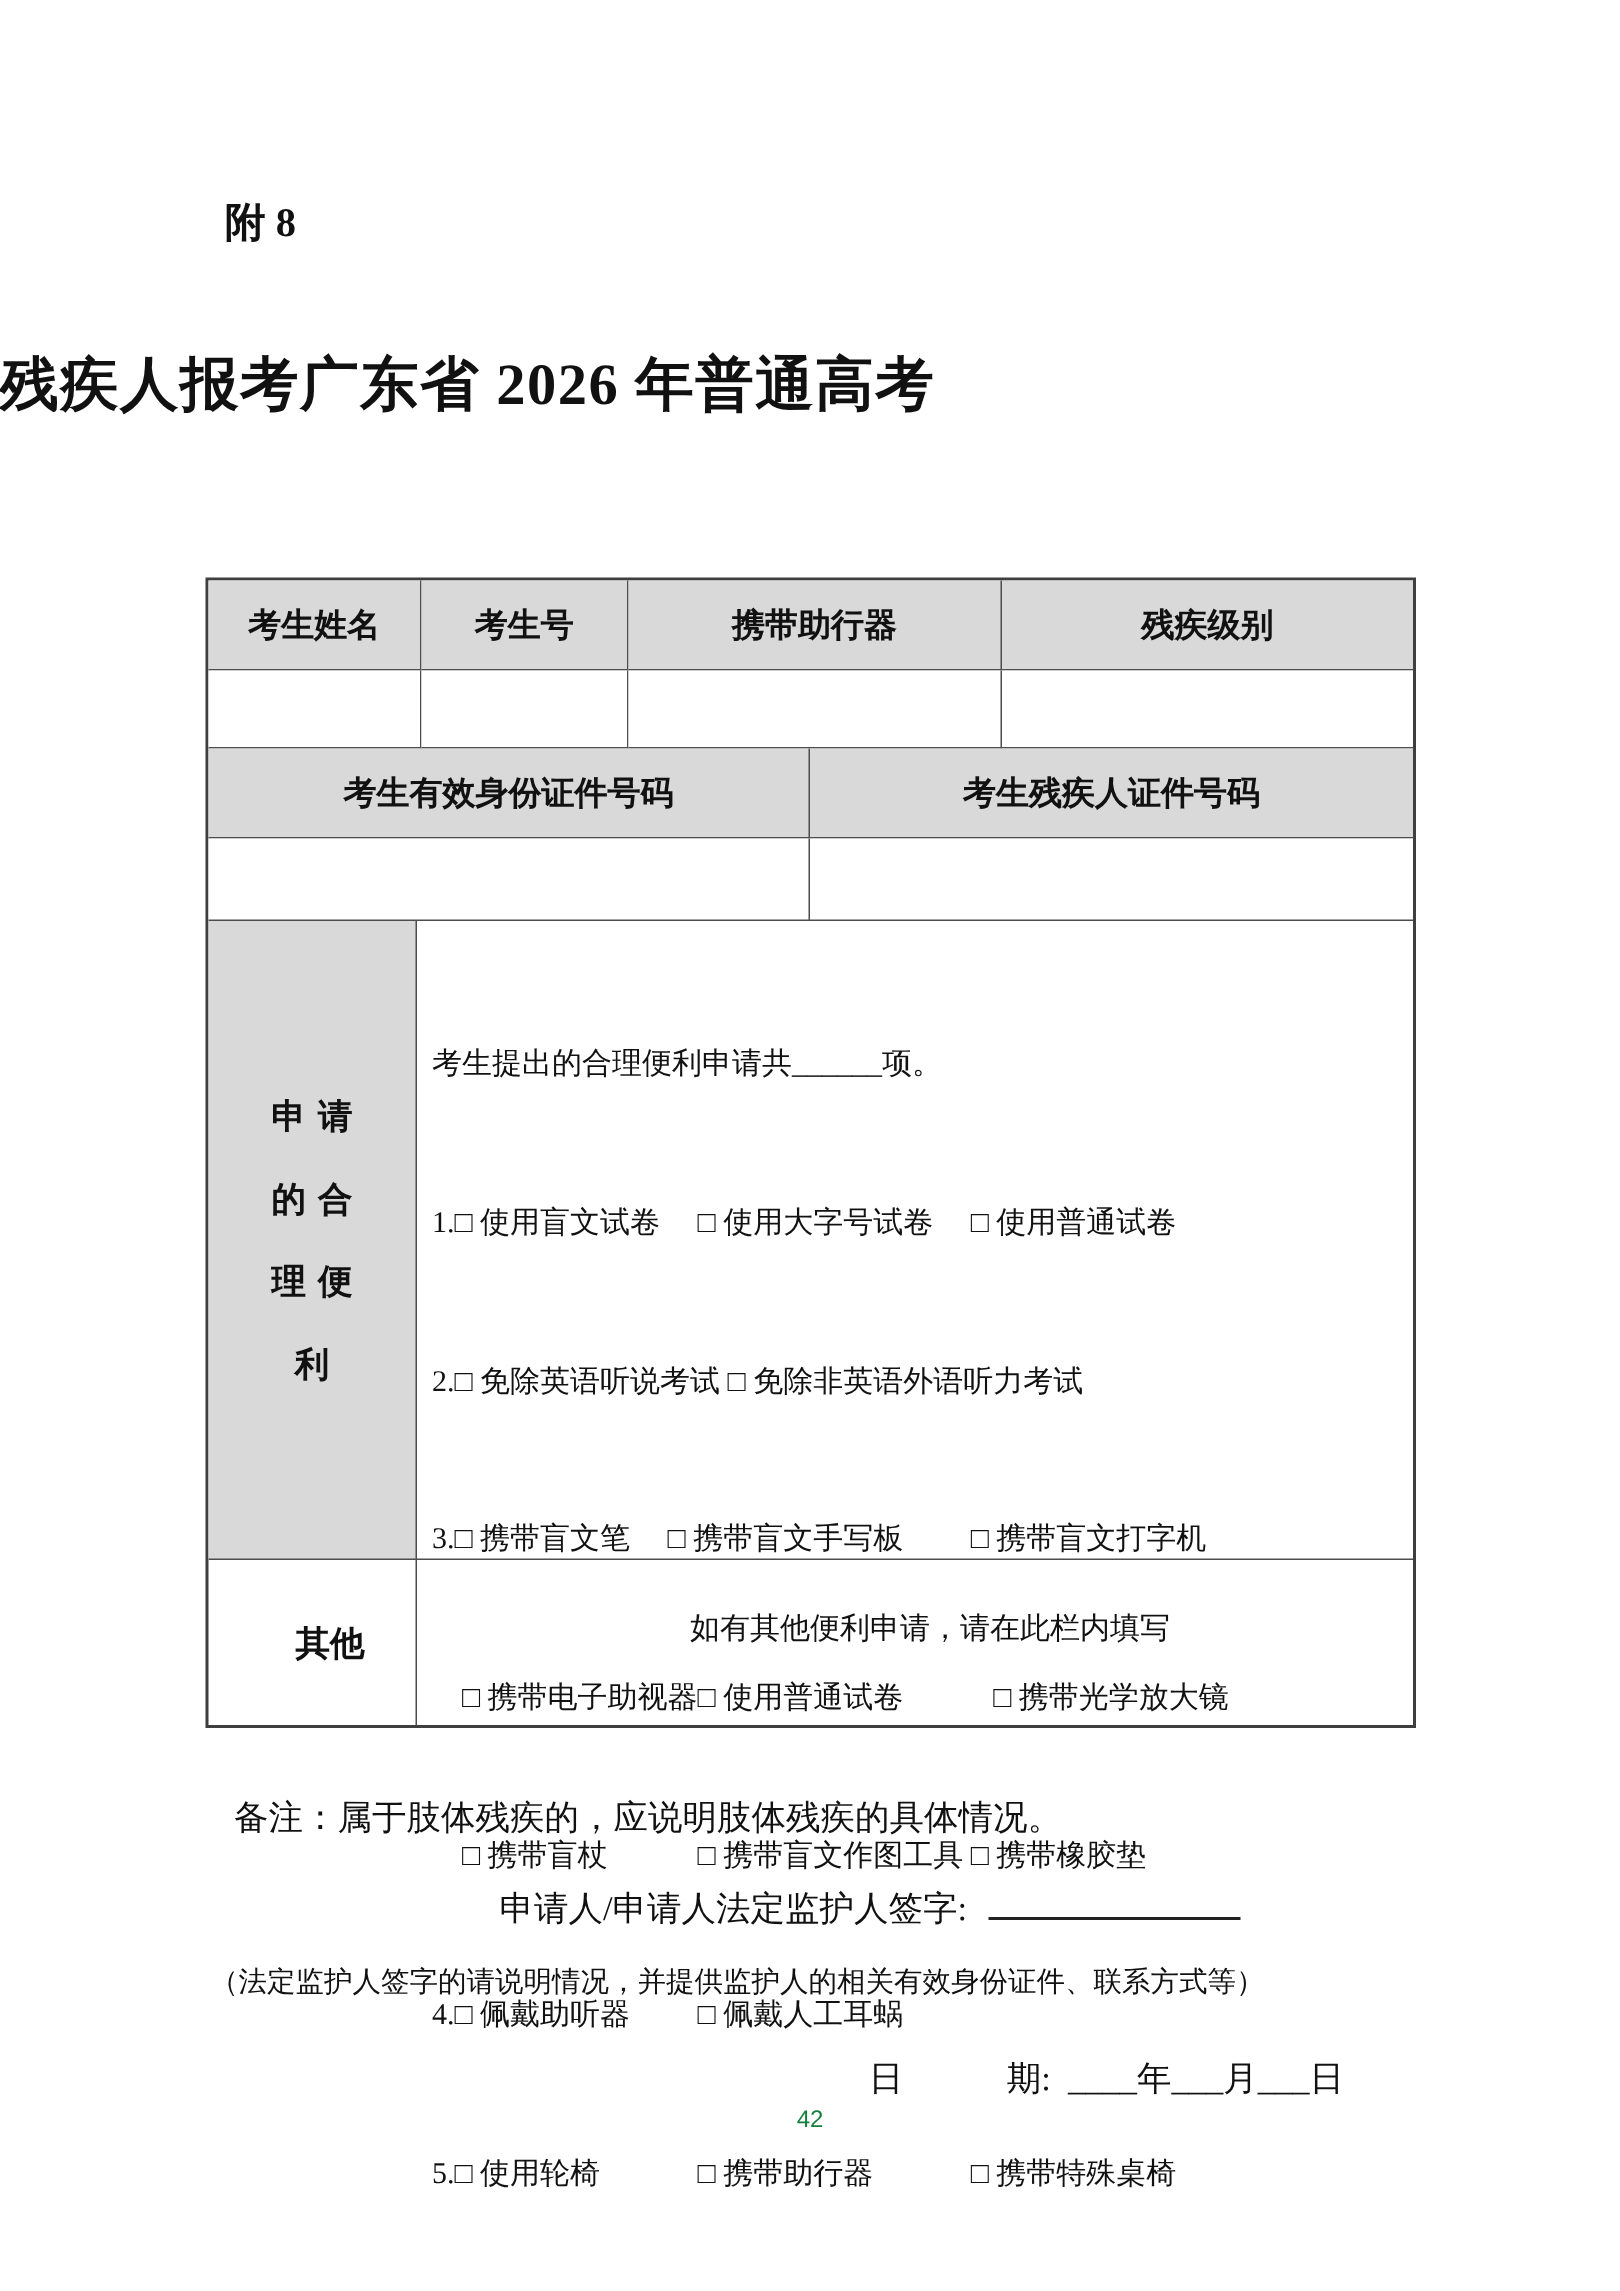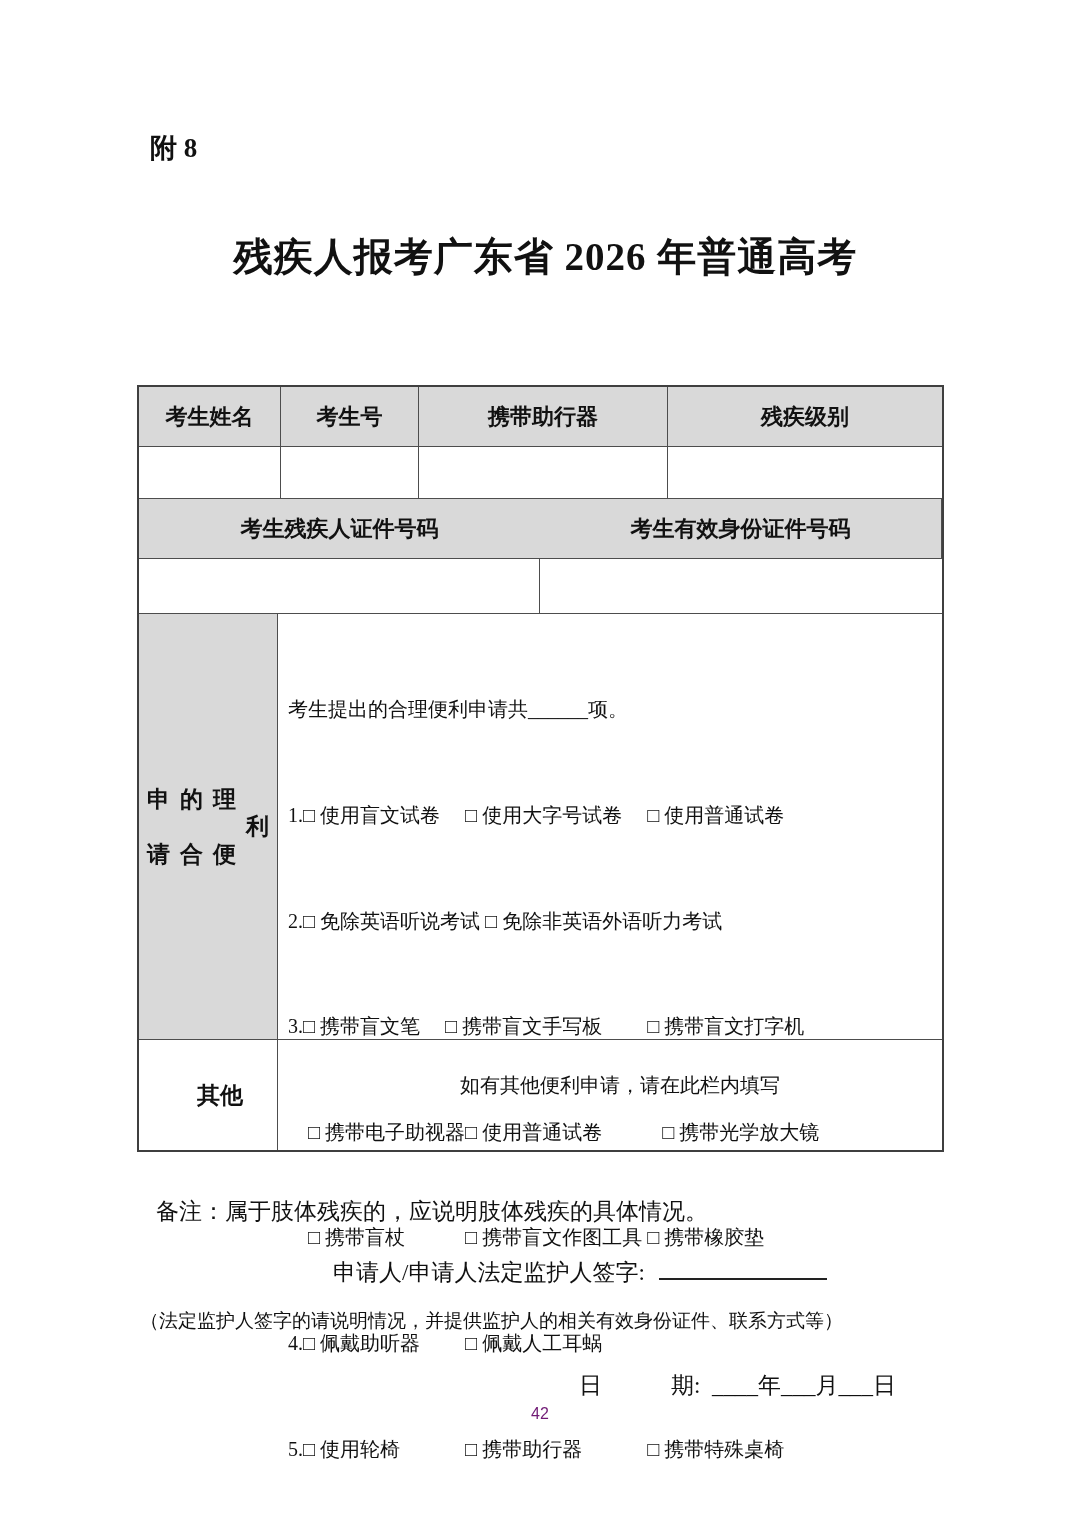--- a/index.html
+++ b/index.html
@@ -17,26 +17,25 @@
     left: 150px;
     top: 130px;
     font-size: 27px;
     font-weight: bold;
   }
   .title {
     position: absolute;
     left: 0;
     right: 0;
     top: 230px;
-    text-align: center;
+    text-align: left;
     font-size: 39px;
     font-weight: bold;
     line-height: 53px;
     letter-spacing: 1px;
-    padding-left: 11px;
   }
   .form-table {
     position: absolute;
     left: 137px;
     top: 385px;
     width: 803px;
     border: 2px solid #3f3f3f;
   }
   .secA { display: grid; grid-template-columns: 142px 138px 249px 274px; }
   .secB { display: grid; grid-template-columns: 401px 402px; }
@@ -54,21 +53,21 @@
   .hdr {
     font-size: 22px;
     font-weight: bold;
     height: 60px;
   }
   .blank1 { height: 52px; background: #ffffff; }
   .blank2 { height: 55px; background: #ffffff; }
   .label-cell {
     width: 139px;
     flex: 0 0 139px;
-    flex-direction: row;
+    flex-direction: column;
     font-size: 23px;
     font-weight: bold;
     line-height: 55px;
     letter-spacing: 8px;
     padding-left: 8px; 
   }
   .acc-cell {
     flex: 1;
     display: block;
     height: 426px;
@@ -129,21 +128,21 @@
     white-space: pre;
   }
   .pagenum {
     position: absolute;
     left: 0;
     right: 0;
     top: 1405px;
     text-align: center;
     font-size: 16px;
     font-family: "Liberation Sans", "DejaVu Sans", sans-serif;
-    color: #701a75;
+    color: #15803d;
   }
 </style>
 </head>
 <body>
 
 <div class="page">
 
   <div class="attach">附 8</div>
 
   <div class="title">
@@ -157,22 +156,22 @@
       <div class="cell hdr gray">考生号</div>
       <div class="cell hdr gray">携带助行器</div>
       <div class="cell hdr gray last-col">残疾级别</div>
       <div class="cell blank1"></div>
       <div class="cell blank1"></div>
       <div class="cell blank1"></div>
       <div class="cell blank1 last-col"></div>
     </div>
 
     <div class="secB">
+      <div class="cell hdr gray">考生有效身份证件号码</div>
       <div class="cell hdr gray last-col">考生残疾人证件号码</div>
-      <div class="cell hdr gray">考生有效身份证件号码</div>
       <div class="cell blank2"></div>
       <div class="cell blank2 last-col"></div>
     </div>
 
     <div class="secC">
       <div class="cell label-cell gray">
         <div>申请</div>
         <div>的合</div>
         <div>理便</div>
         <div>利</div>

